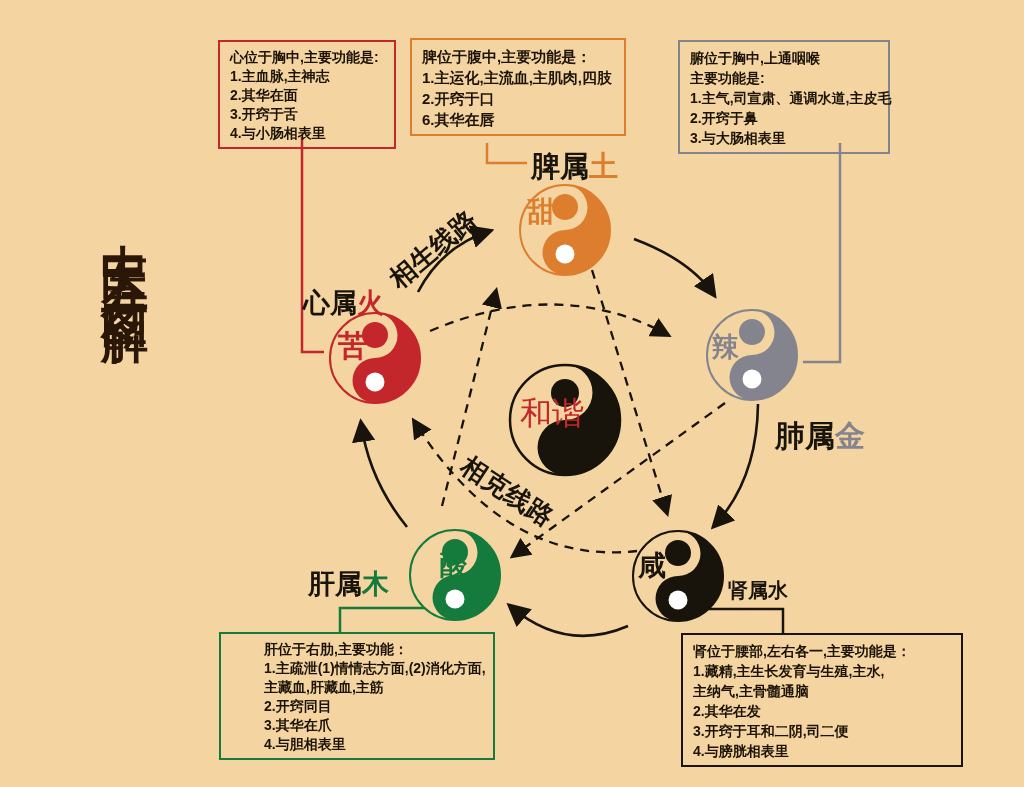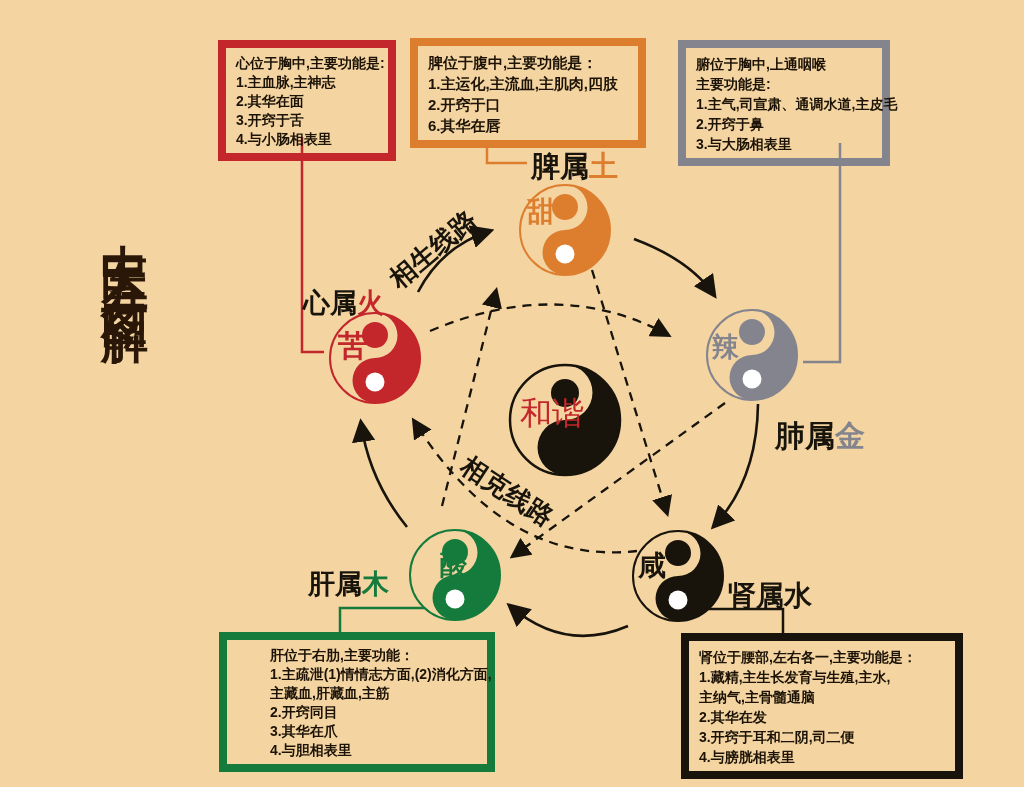--- a/index.html
+++ b/index.html
@@ -7,21 +7,21 @@
     position:relative;
     width:1024px;height:787px;
     background:#F4D5A2;
     overflow:hidden;
     font-family:"Liberation Sans","DejaVu Sans",sans-serif;
   }
   #diagram-svg{position:absolute;left:0;top:0;}
   .abs{position:absolute;}
   .fn-box{
     position:absolute;
-    border:8px solid #6d28d9;
+    border:2px solid #6d28d9;
     padding:6px 10px 4px 10px;
     color:#1C1306;
     font-weight:bold;
     background:transparent;
     box-sizing:border-box;
   }
   .fn-box .ln{white-space:nowrap;}
   .bx-heart{border-color:#C3272B;}
   .bx-spleen{border-color:#DD7E2F;}
   .bx-lung{border-color:#84848E;}
@@ -116,21 +116,21 @@
   <div id="main-title">中医五行图解</div>
 
   <div class="fn-box bx-heart abs" style="left:218px;top:40px;width:178px;font-size:14px;line-height:19px;">
     <div class="ln">心位于胸中,主要功能是:</div>
     <div class="ln">1.主血脉,主神志</div>
     <div class="ln">2.其华在面</div>
     <div class="ln">3.开窍于舌</div>
     <div class="ln">4.与小肠相表里</div>
   </div>
 
-  <div class="fn-box bx-spleen abs" style="left:410px;top:38px;width:236px;font-size:15px;line-height:21px;">
+  <div class="fn-box bx-spleen abs" style="left:410px;top:38px;width:216px;font-size:15px;line-height:21px;">
     <div class="ln">脾位于腹中,主要功能是：</div>
     <div class="ln">1.主运化,主流血,主肌肉,四肢</div>
     <div class="ln">2.开窍于口</div>
     <div class="ln">6.其华在唇</div>
   </div>
 
   <div class="fn-box bx-lung abs" style="left:678px;top:40px;width:212px;font-size:14px;line-height:20px;">
     <div class="ln">腑位于胸中,上通咽喉</div>
     <div class="ln">主要功能是:</div>
     <div class="ln">1.主气,司宣肃、通调水道,主皮毛</div>
@@ -161,21 +161,21 @@
   </div>
   <div class="el-label abs" style="left:531px;top:147px;font-size:29px;">
     <span>脾属</span><span style="color: rgb(221, 126, 47);">土</span>
   </div>
   <div class="el-label abs" style="left:775px;top:416px;font-size:30px;">
     <span>肺属</span><span style="color: rgb(132, 132, 142);">金</span>
   </div>
   <div class="el-label abs" style="left:308px;top:566px;font-size:27px;">
     <span>肝属</span><span style="color: rgb(21, 123, 61);">木</span>
   </div>
-  <div class="el-label abs" style="left:728px;top:577px;font-size:28px;">
+  <div class="el-label abs" style="left:728px;top:577px;font-size:20px;">
     <span>肾属</span><span style="color: rgb(24, 20, 12);">水</span>
   </div>
 
   <div class="taste abs" style="left: 338px; top: 326px; font-size: 30px; color: rgb(195, 39, 43);">苦</div>
   <div class="taste abs" style="left: 527px; top: 193px; font-size: 28px; color: rgb(221, 126, 47);">甜</div>
   <div class="taste abs" style="left: 712px; top: 329px; font-size: 27px; color: rgb(132, 132, 142);">辣</div>
   <div class="taste abs" style="left: 440px; top: 546px; font-size: 28px; color: rgb(21, 123, 61);">酸</div>
   <div class="taste abs" style="left: 638px; top: 547px; font-size: 28px; color: rgb(24, 20, 12);">咸</div>
 
   <div class="harmony abs" style="left: 520px; top: 392px; font-size: 32px; color: rgb(195, 39, 43);">和谐</div>

